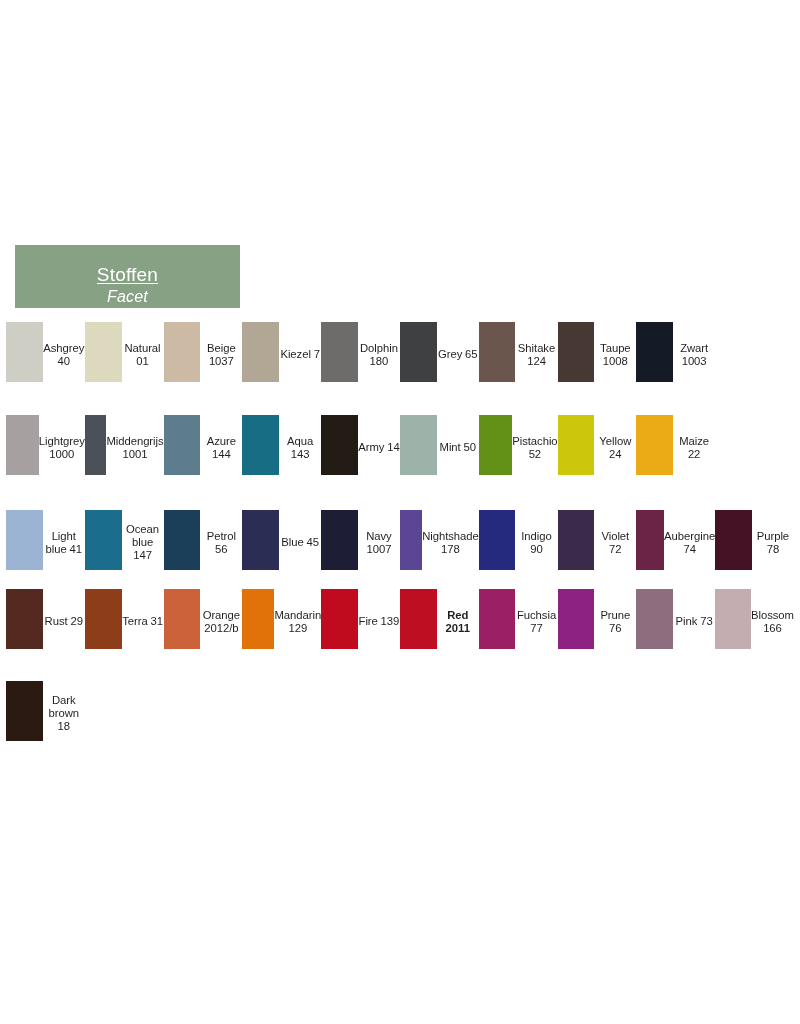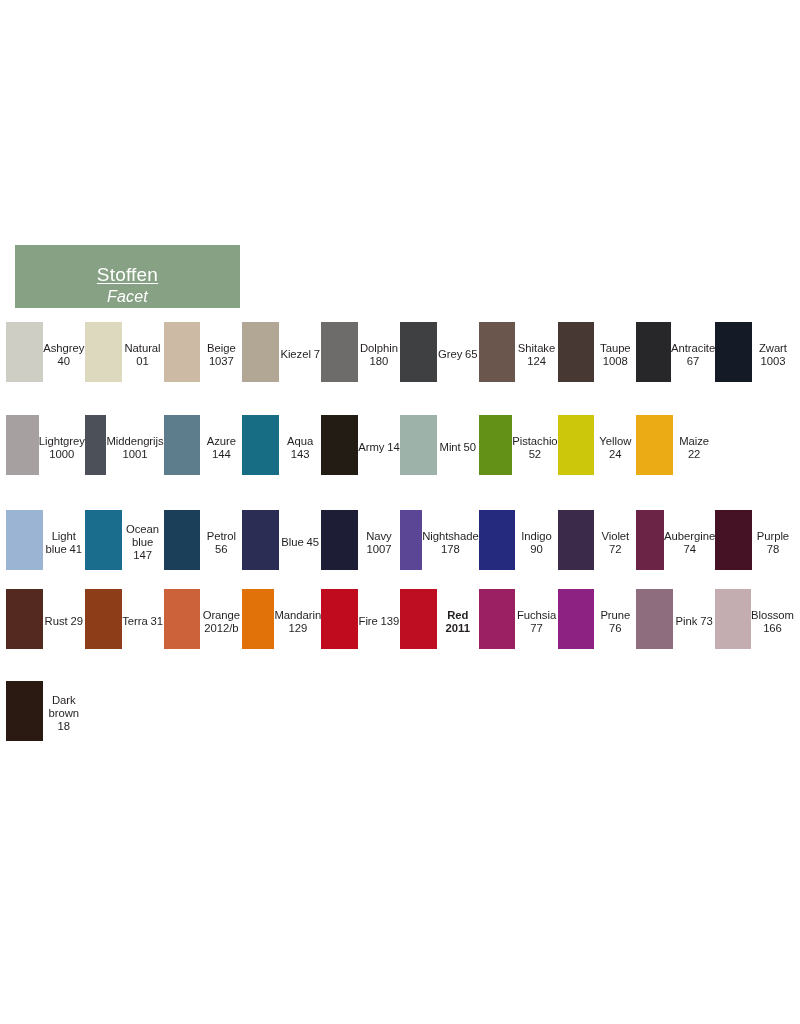--- a/index.html
+++ b/index.html
@@ -142,24 +142,20 @@
         </div>
         <div class="swatch-cell">
           <div class="swatch-chip" style="background: rgb(106, 86, 76);"></div>
           <div class="swatch-label" style="color: rgb(35, 31, 32);">Shitake 124</div>
         </div>
         <div class="swatch-cell">
           <div class="swatch-chip" style="background: rgb(71, 56, 51);"></div>
           <div class="swatch-label" style="color: rgb(35, 31, 32);">Taupe 1008</div>
         </div>
         <div class="swatch-cell">
-          <div class="swatch-chip" style="background: rgb(39, 39, 42);"></div>
-          <div class="swatch-label" style="color: rgb(35, 31, 32);">Antracite 67</div>
-        </div>
-        <div class="swatch-cell">
           <div class="swatch-chip" style="background: rgb(20, 26, 38);"></div>
           <div class="swatch-label" style="color: rgb(35, 31, 32);">Zwart 1003</div>
         </div>
       </div>
       <div class="swatch-row r2">
         <div class="swatch-cell">
           <div class="swatch-chip" style="background: rgb(166, 161, 160);"></div>
           <div class="swatch-label" style="color: rgb(35, 31, 32);">Lightgrey 1000</div>
         </div>
         <div class="swatch-cell">

